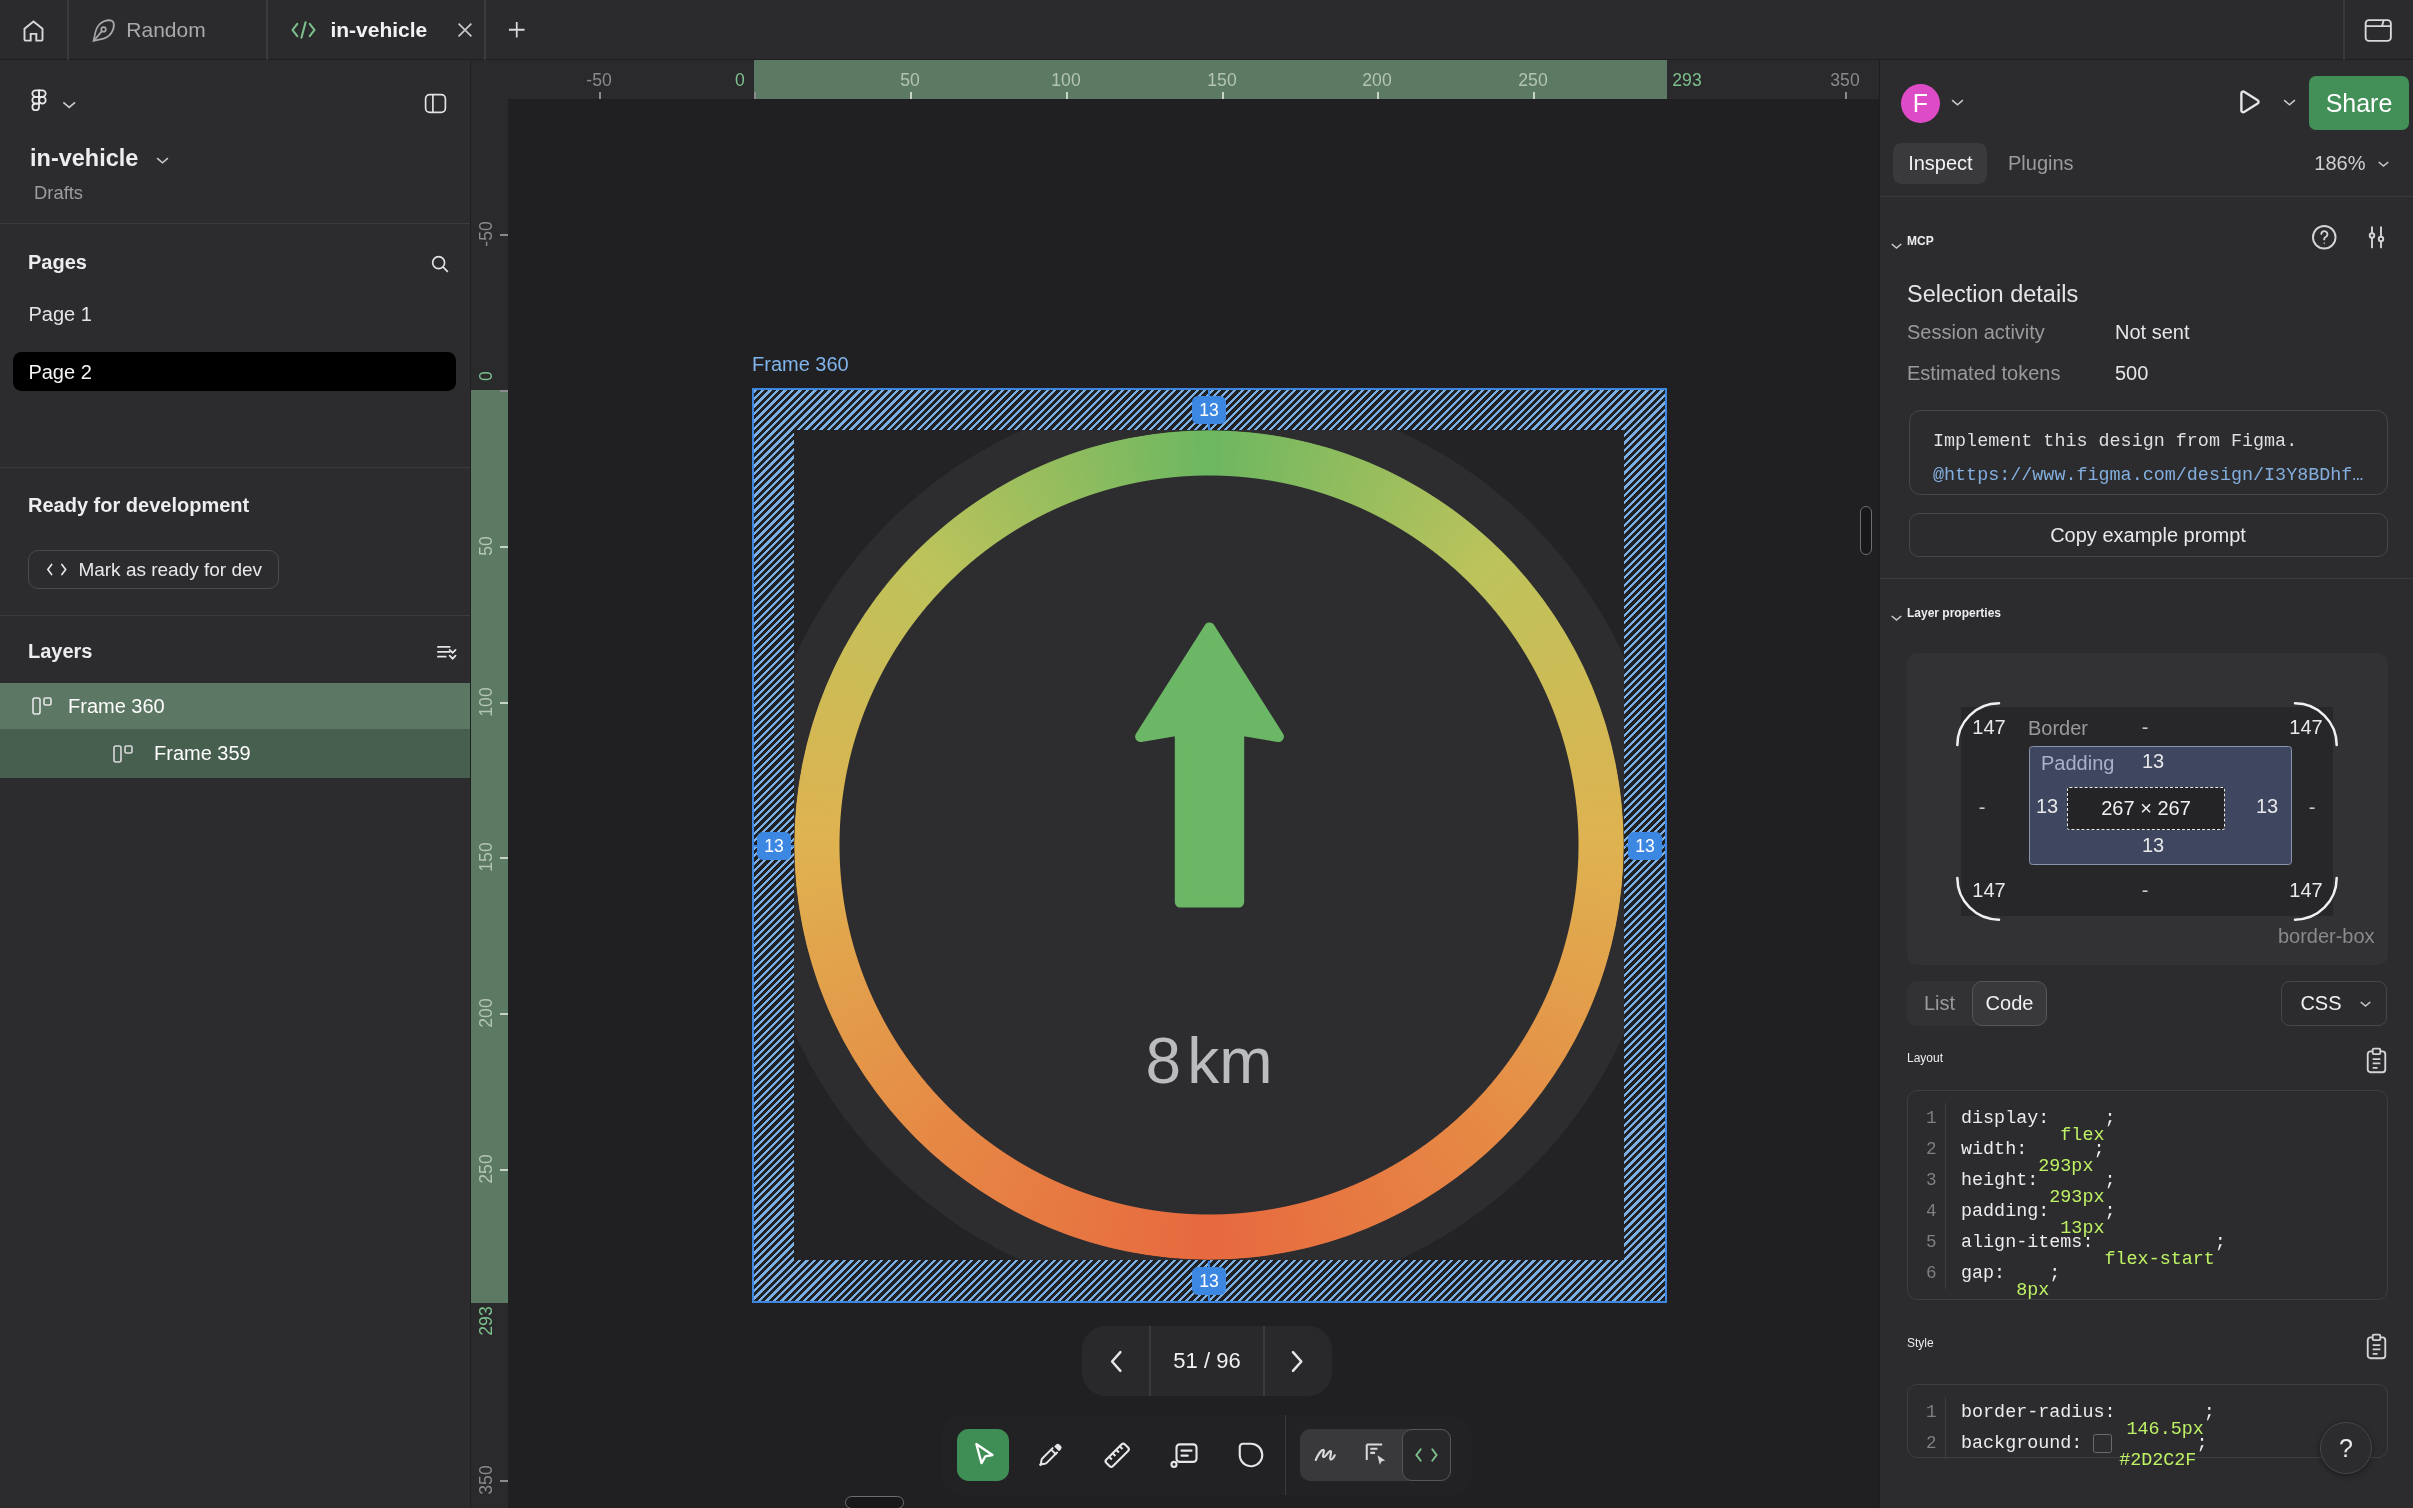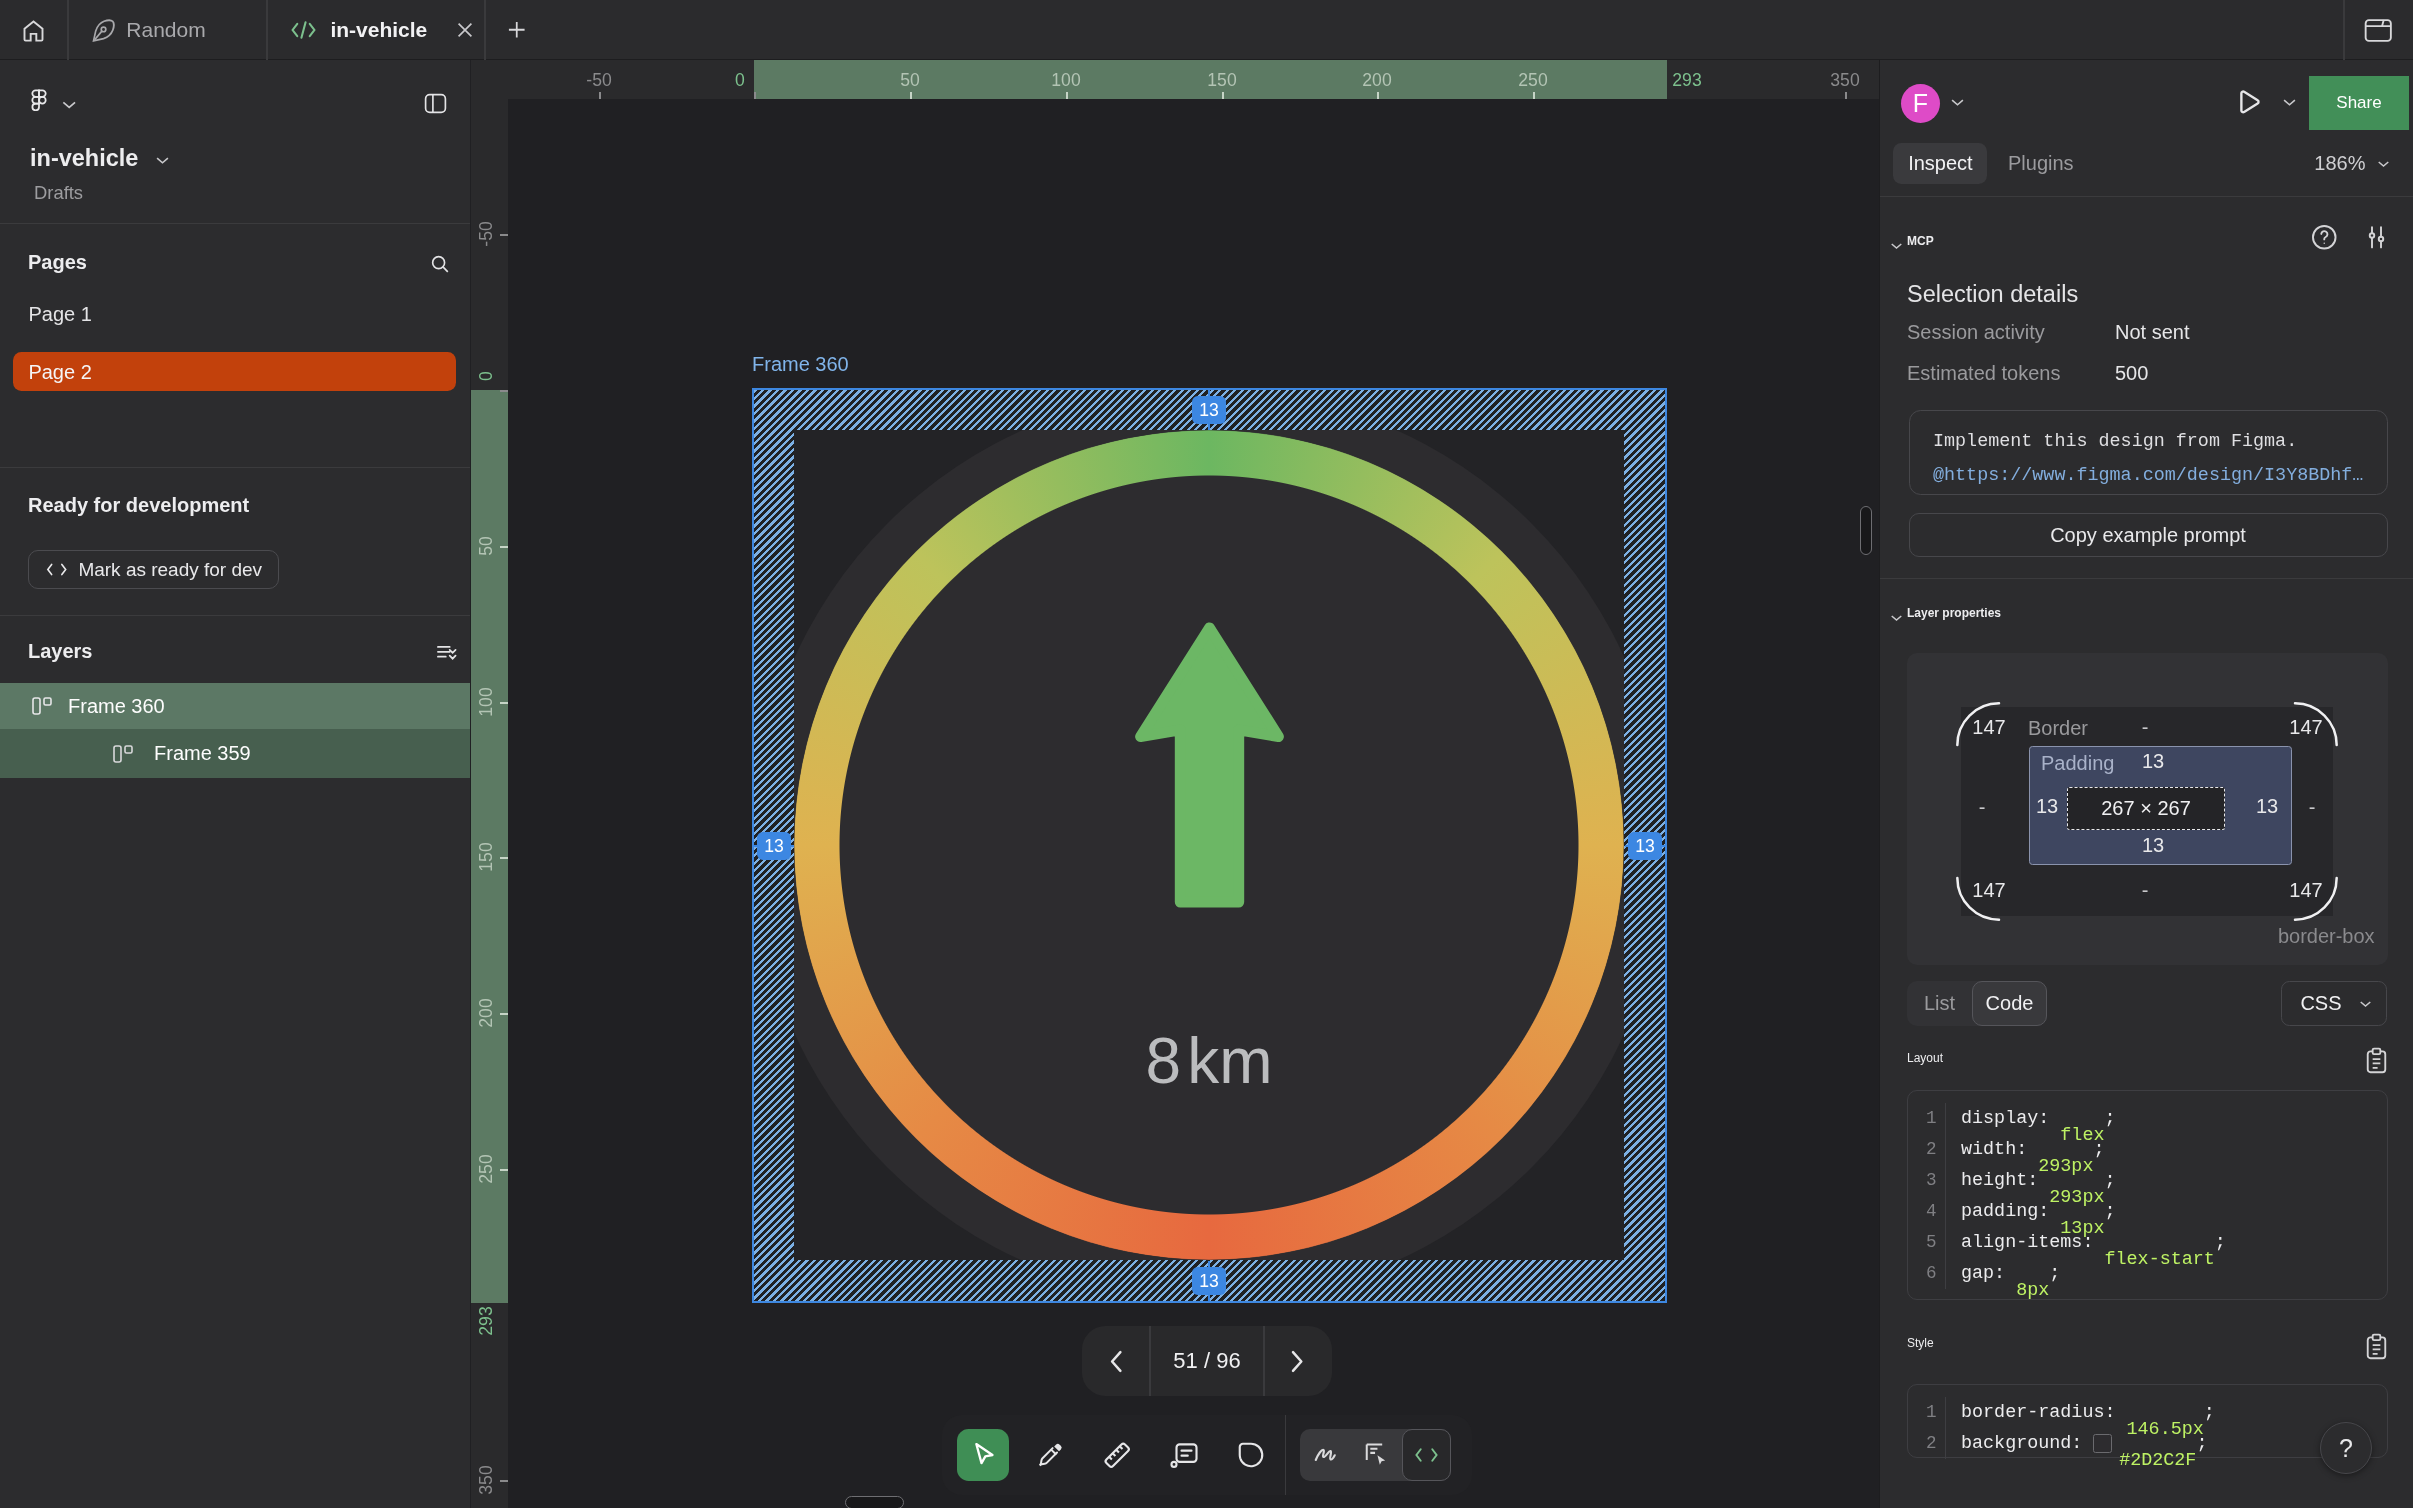--- a/index.html
+++ b/index.html
@@ -13,21 +13,21 @@
   .tb-item { position:absolute; top:0; height:60px; display:flex; align-items:center; white-space:nowrap; }
   #tab-random-label { color:#A9A9AC; font-size:21px; }
   #tab-invehicle-label { color:#F2F2F4; font-size:21px; font-weight:700; }
 
   
   #sidebar { position:absolute; left:0; top:60px; width:470px; height:1448px; background:#2C2C2E; }
   .sb-divider { position:absolute; left:0; width:470px; height:0.8px; background:#3B3B3D; }
   .sb-h { position:absolute; font-size:20px; font-weight:700; color:#EDEDEF; }
   .sb-text { position:absolute; font-size:20px; color:#E4E4E6; }
   .sb-muted { position:absolute; font-size:18.4px; color:#9D9DA0; }
-  #page2-row { position:absolute; left:13.4px; top:292px; width:443px; height:39px; background:#c2410c; border-radius:8.4px;padding-left:24px; }
+  #page2-row { position:absolute; left:13.4px; top:292px; width:443px; height:39px; background:#000000; border-radius:8.4px;padding-left:24px; }
   #ready-btn { position:absolute; left:28px; top:490px; width:251px; height:39px; border:1.7px solid #4B4B4F; border-radius:10px; display:flex; align-items:center; justify-content:center; gap:10px; color:#E9E9EB; font-size:19px; white-space:nowrap; }
   .layer-row { position:absolute; left:0; width:470px; height:46px; display:flex; align-items:center; font-size:20px; color:#FDFDFD; }
   #layer-360 { top:623px; height:46px; background:#5C7865; }
   #layer-359 { top:669px; height:49px; background:#475F4F;padding-left:39px; }
 
   
   #canvas { position:absolute; left:470px; top:60px; width:1409px; height:1448px; background:#202023; overflow:hidden; }
   #vruler { position:absolute; left:0.8px; top:0; width:37px; height:1448px; background:#2A2A2C; }
   #hruler { position:absolute; left:38px; top:0; width:1371px; height:39px; background:#2A2A2C; }
   #ruler-corner { position:absolute; left:0.8px; top:0; width:37px; height:39px; background:#2A2A2C; }
@@ -67,21 +67,21 @@
   #tool-divider { width:1.7px; height:80px; background:#3A3A3D; }
   #tool-group { display:flex; align-items:center; height:52px; background:#39393C; border-radius:10px; margin-left:13.4px; }
   .tg-btn { width:51px; height:52px; display:flex; align-items:center; justify-content:center; }
   #tool-code { width:49px; height:52px; background:#28282A; border:1.7px solid #55555A; border-radius:10px; }
   .scroll-pill { position:absolute; border:1.7px solid #6E6E72; border-radius:6.7px; background:rgba(0,0,0,0.25); }
 
   
   #inspector { position:absolute; left:1879px; top:60px; width:535px; height:1448px; background:#2C2C2E; border-left:1.7px solid #1D1D1F; }
   .in-divider { position:absolute; left:0; width:535px; height:0.8px; background:#3B3B3D; }
   #avatar { position:absolute; left:21px; top:24px; width:39px; height:39px; border-radius:50%; background:#DE4BC7; color:#FFF; font-size:25px; font-weight:500; display:flex; align-items:center; justify-content:center; }
-  #share-btn { position:absolute; left:429px; top:16px; width:100px; height:54px; background:#428F58; border-radius:0; color:#FFF; font-size:17px; display:flex; align-items:center; justify-content:center; }
+  #share-btn { position:absolute; left:429px; top:16px; width:100px; height:54px; background:#428F58; border-radius:7px; color:#FFF; font-size:25px; display:flex; align-items:center; justify-content:center; }
   #tab-inspect { position:absolute; left:13.4px; top:83px; width:94px; height:41px; background:#3A3A3D; border-radius:8.4px; color:#F2F2F4; font-size:20px; font-weight:500; display:flex; align-items:center; justify-content:center; }
   #tab-plugins { position:absolute; left:128px; top:83px; height:41px; color:#9B9B9E; font-size:20px; display:flex; align-items:center; }
   #zoom-ctrl { position:absolute; right:23.5px; top:83px; height:41px; display:flex; align-items:center; gap:10px; color:#CFCFD2; font-size:20px; }
 
   .sec-h { position:absolute; font-size:12px; font-weight:700; color:#EDEDEF; }
   .kv-label { position:absolute; left:27px; font-size:20px; color:#9A9A9D; }
   .kv-value { position:absolute; left:235px; font-size:20px; color:#E6E6E8; }
   #prompt-box { position:absolute; left:28.5px; top:350px; width:479px; height:85px; border:1.7px solid #47474B; border-radius:11.7px; font-family:"Liberation Mono", monospace; font-size:18.4px; padding:14.2px 22px 0 23.5px; line-height:34px; overflow:hidden; }
   #prompt-line1 { color:#DFDFE2; white-space:nowrap; }
   #prompt-line2 { color:#83AEDE; white-space:nowrap; }

